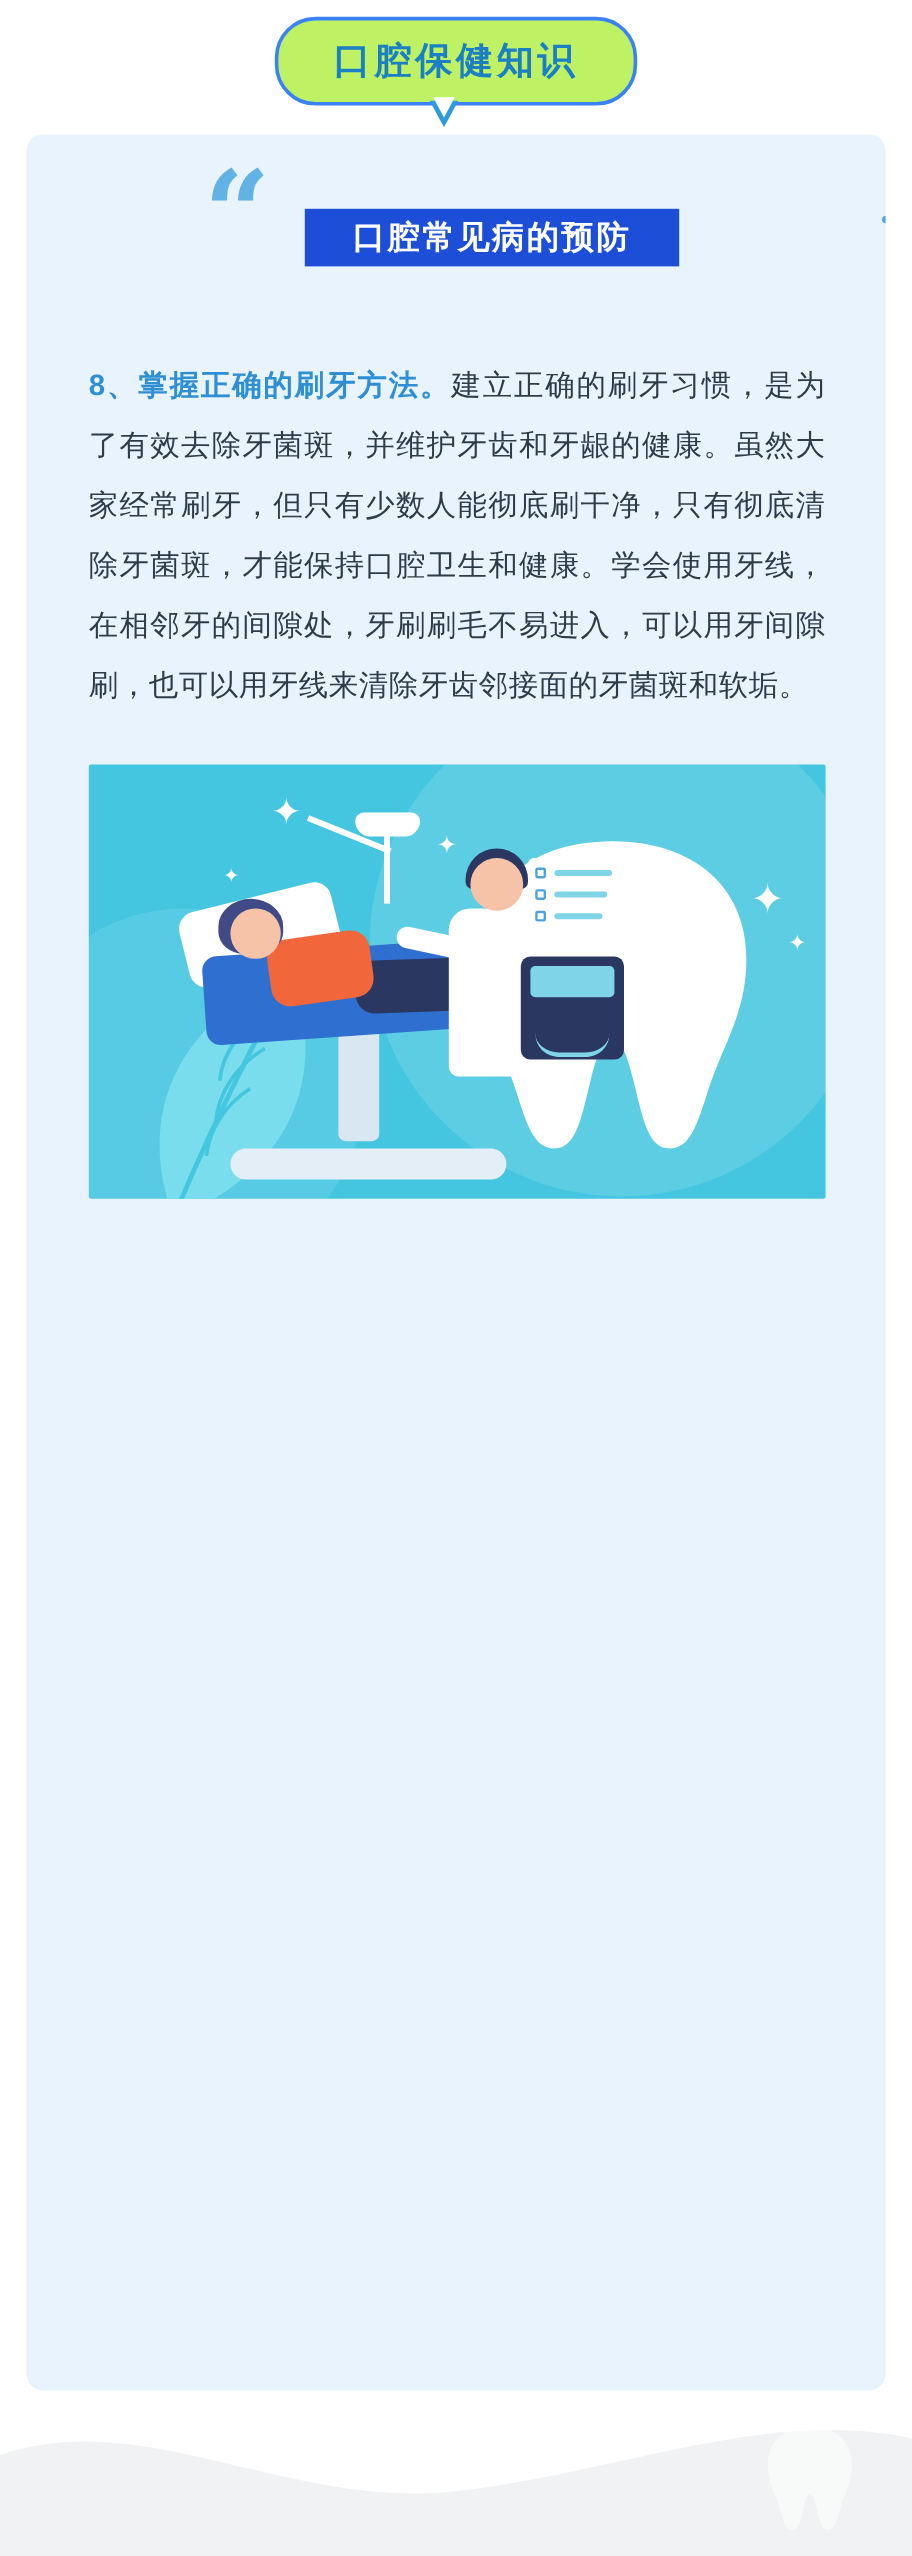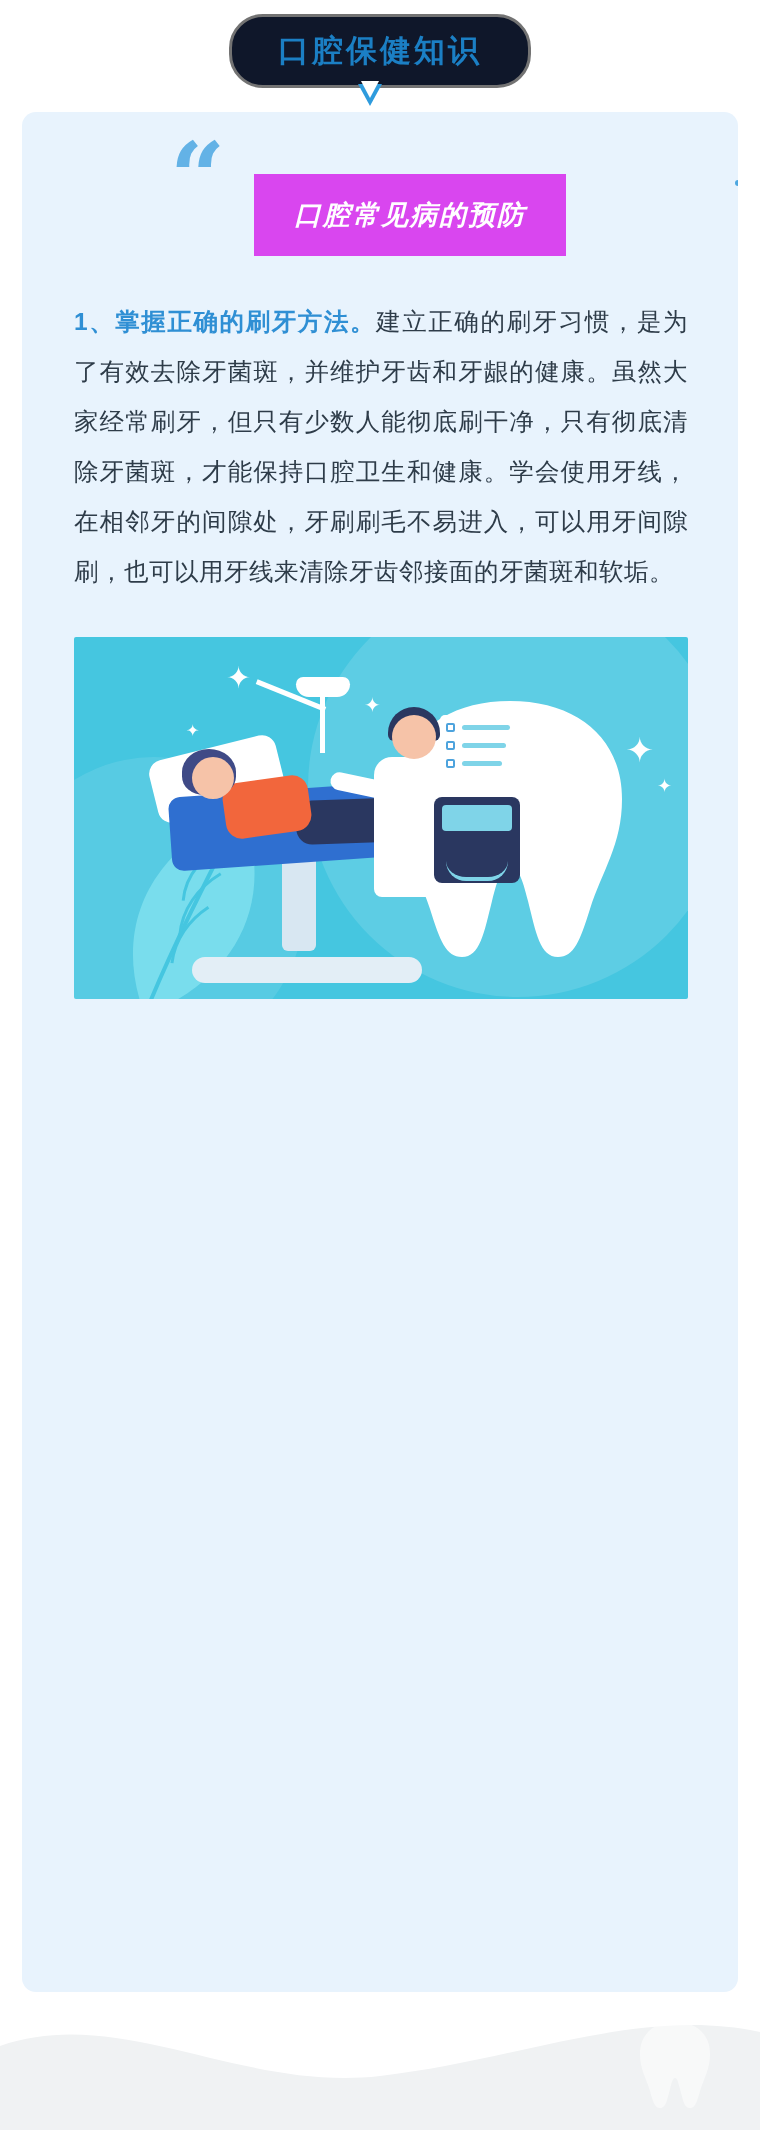--- a/index.html
+++ b/index.html
@@ -18,24 +18,24 @@
   
   .header {
     position: relative;
     height: 112px;
   }
   .badge {
     position: absolute;
     left: 50%;
     top: 14px;
     transform: translateX(-50%);
-    border: 3px solid #737373;
+    border: 3px solid #3b82f6;
     border-radius: 34px;
     padding: 13px 46px;
-    background: #0f172a;
+    background: #bef264;
   }
   .badge-text {
     color: #1b7fc4;
     font-size: 31px;
     font-weight: bold;
     letter-spacing: 3px;
     white-space: nowrap;
   }
   .badge-tail {
     position: absolute;
@@ -93,28 +93,27 @@
     font-weight: bold;
     line-height: 1;
     letter-spacing: 6px;
   }
 
   
   .section-title {
     position: absolute;
     left: 232px;
     top: 62px;
-    background: #d946ef;
+    background: #1d4ed8;
     color: #ffffff;
     font-size: 27px;
     font-weight: bold;
     letter-spacing: 2px;
-    padding: 23px 40px;
+    padding: 6px 40px;
     white-space: nowrap;
-    font-style: italic;
   }
 
   
   .body {
     position: absolute;
     left: 52px;
     top: 185px;
     width: 614px;
   }
   .para {
@@ -412,21 +411,21 @@
 
 <div class="card">
   <div class="card-dot"></div>
 
   <div class="quote-mark">“</div>
 
   <div class="section-title">口腔常见病的预防</div>
 
   <div class="body">
 
-    <p class="para"><span class="lead">1、掌握正确的刷牙方法。</span><span>建立正确的刷牙习惯，是为了有效去除牙菌斑，并维护牙齿和牙龈的健康。虽然大家经常刷牙，但只有少数人能彻底刷干净，只有彻底清除牙菌斑，才能保持口腔卫生和健康。学会使用牙线，在相邻牙的间隙处，牙刷刷毛不易进入，可以用牙间隙刷，也可以用牙线来清除牙齿邻接面的牙菌斑和软垢。</span></p>
+    <p class="para"><span class="lead">8、掌握正确的刷牙方法。</span><span>建立正确的刷牙习惯，是为了有效去除牙菌斑，并维护牙齿和牙龈的健康。虽然大家经常刷牙，但只有少数人能彻底刷干净，只有彻底清除牙菌斑，才能保持口腔卫生和健康。学会使用牙线，在相邻牙的间隙处，牙刷刷毛不易进入，可以用牙间隙刷，也可以用牙线来清除牙齿邻接面的牙菌斑和软垢。</span></p>
 
 
     <div class="illus">
       <div class="wash"></div>
       <div class="wash2"></div>
 
       <div class="leaf">
         <svg viewBox="0 0 190 190" width="190" height="190">
           <path d="M170 10 C70 20 10 80 14 175 C110 170 175 110 170 10 Z" fill="#7fe0ee" opacity="0.85"></path>
           <path d="M170 10 C120 60 60 120 14 175" stroke="#45c6e0" stroke-width="4" fill="none"></path>

